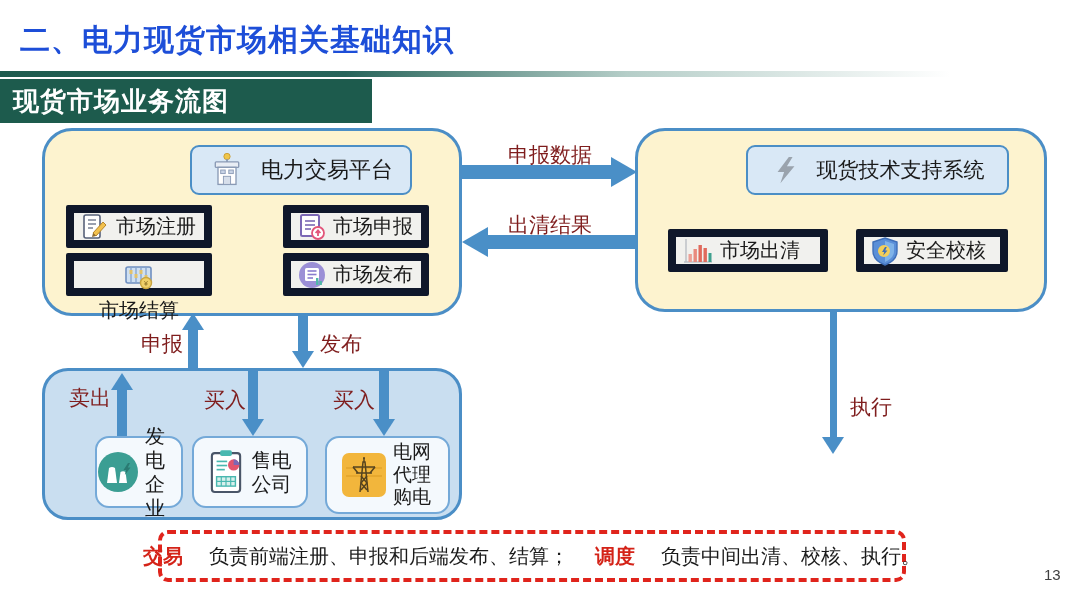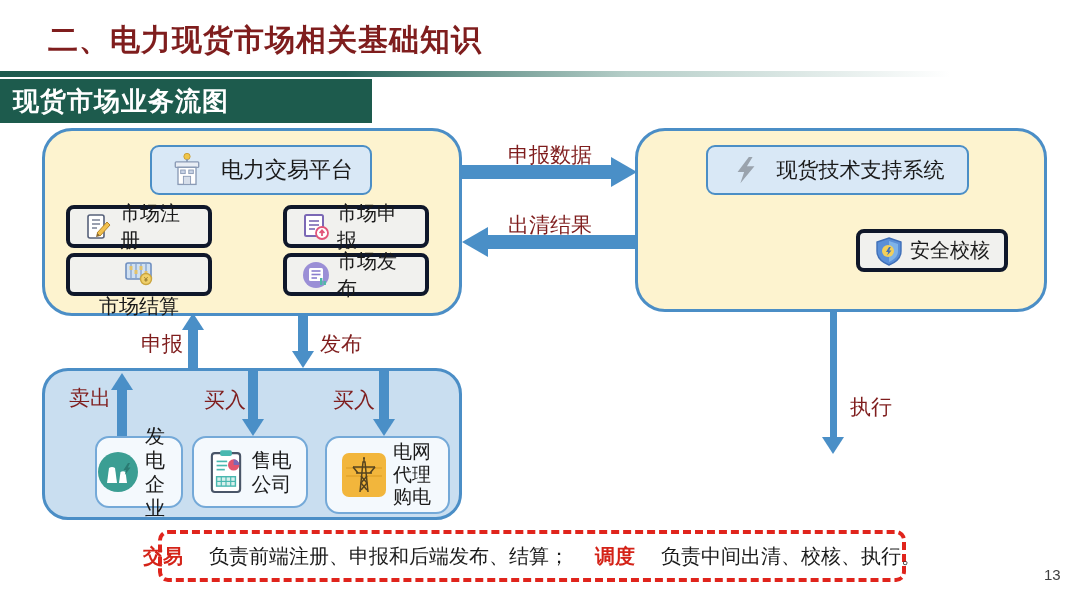--- a/index.html
+++ b/index.html
@@ -3,35 +3,35 @@
 <meta charset="utf-8">
 <style>
   html,body{margin:0;padding:0;background:#ffffff;}
   .slide{
     position:relative;width:1080px;height:608px;background:#ffffff;overflow:hidden;
     font-family:"Liberation Sans","DejaVu Sans",sans-serif;color:#1a1a1a;
   }
   .abs{position:absolute;}
 
   
-  .page-title{left:20px;top:20px;font-size:30px;font-weight:bold;color:#7f1d1d;letter-spacing:1px;margin-left:28px;}
+  .page-title{left:20px;top:20px;font-size:30px;font-weight:bold;color:#1d4ed8;letter-spacing:1px;}
   .title-rule{left:0;top:71px;width:1080px;height:6px;
     background:linear-gradient(to right,#1e5b4e 0%,#27645a 32%,rgba(120,165,155,.55) 58%,rgba(255,255,255,0) 88%);}
   .banner{left:0;top:79px;width:372px;height:44px;background:#1d5b4d;}
   .banner-label{margin:0 0 0 13px;line-height:44px;font-size:26px;font-weight:bold;color:#ffffff;letter-spacing:1px;}
 
   
   .yellow-box{background:#fdf3cf;border:3px solid #4b8ec6;border-radius:30px;box-sizing:border-box;}
   .blue-box{background:#c9def0;border:3px solid #4b8ec6;border-radius:26px;box-sizing:border-box;}
 
   
   .hdr-node{background:#d9e8f6;border:2px solid #4b8ec6;border-radius:9px;box-sizing:border-box;
-    display:flex;align-items:center;justify-content:center;gap:16px;}
-  .sub-node{background:#f1f1ee;border:4px solid #0f172a;border-radius:8px;box-sizing:border-box;
-    display:flex;align-items:center;gap:6px;padding:0 14px;}
+    display:flex;align-items:center;justify-content:center;gap:16px;margin-left:40px;}
+  .sub-node{background:#f1f1ee;border:8px solid #0f172a;border-radius:2px;box-sizing:border-box;
+    display:flex;align-items:center;gap:6px;padding:0 6px;}
   .part-node{background:#f4f9fd;border:2px solid #74a9d8;border-radius:14px;box-sizing:border-box;
     display:flex;align-items:center;justify-content:center;gap:6px;}
   .agc-node{background:#d9e8f6;border:2.5px solid #4b8ec6;border-radius:10px;box-sizing:border-box;
     display:flex;align-items:center;gap:14px;padding:0 10px;}
 
   .hdr-label{font-size:22px;font-weight:500;}
   .sub-label{font-size:20px;font-weight:500;}
   .part-label{font-size:20px;font-weight:500;line-height:1.2;width:2.15em;word-break:break-all;}
   .agc-label{font-size:23px;font-weight:500;letter-spacing:1px;}
 
@@ -137,20 +137,32 @@
 
   <div class="abs yellow-box" style="left:635px;top:128px;width:412px;height:184px;"></div>
 
   <div class="abs hdr-node" style="left:706px;top:145px;width:263px;height:50px;">
     <svg class="icon" width="30" height="30" viewBox="0 0 32 32">
       <polygon points="19,2 7,18 14,18 10,30 25,12 17,12 23,2" fill="#9aa3ad"></polygon>
     </svg>
     <span class="hdr-label" style="font-size:21px;">现货技术支持系统</span>
   </div>
 
+  <div class="abs sub-node" style="left:668px;top:229px;width:160px;height:43px;">
+    <svg class="icon" width="32" height="30" viewBox="0 0 32 30">
+      <line x1="4" y1="3" x2="4" y2="26" stroke="#b9bec4" stroke-width="1.4"></line>
+      <line x1="2" y1="26" x2="30" y2="26" stroke="#b9bec4" stroke-width="1.4"></line>
+      <rect x="6.5" y="18" width="3.4" height="8" fill="#eda096"></rect>
+      <rect x="11.5" y="13" width="3.4" height="13" fill="#e98a7e"></rect>
+      <rect x="16.5" y="9" width="3.4" height="17" fill="#e06a5c"></rect>
+      <rect x="21.5" y="12" width="3.4" height="14" fill="#e06a5c"></rect>
+      <rect x="26.5" y="17" width="3" height="9" fill="#3fa08e"></rect>
+    </svg>
+    <span class="sub-label">市场出清</span>
+  </div>
 
   <div class="abs sub-node" style="left:856px;top:229px;width:152px;height:43px;">
     <svg class="icon" width="30" height="30" viewBox="0 0 30 30">
       <path d="M15 2 L27 6 V15 C27 22 21.5 26.5 15 29 C8.5 26.5 3 22 3 15 V6 Z" fill="#5a8fd8" stroke="#3f6fb8" stroke-width="1.4"></path>
       <path d="M15 5 L24 8 V15 C24 20.5 19.8 24 15 26 Z" fill="#7fb3e8"></path>
       <circle cx="14" cy="15" r="6" fill="#f3cf5a"></circle>
       <polygon points="15,11 12,16 14.2,16 13.2,19.5 17.5,14.4 15.2,14.4 16.8,11" fill="#3f6fb8"></polygon>
     </svg>
     <span class="sub-label">安全校核</span>
   </div>

